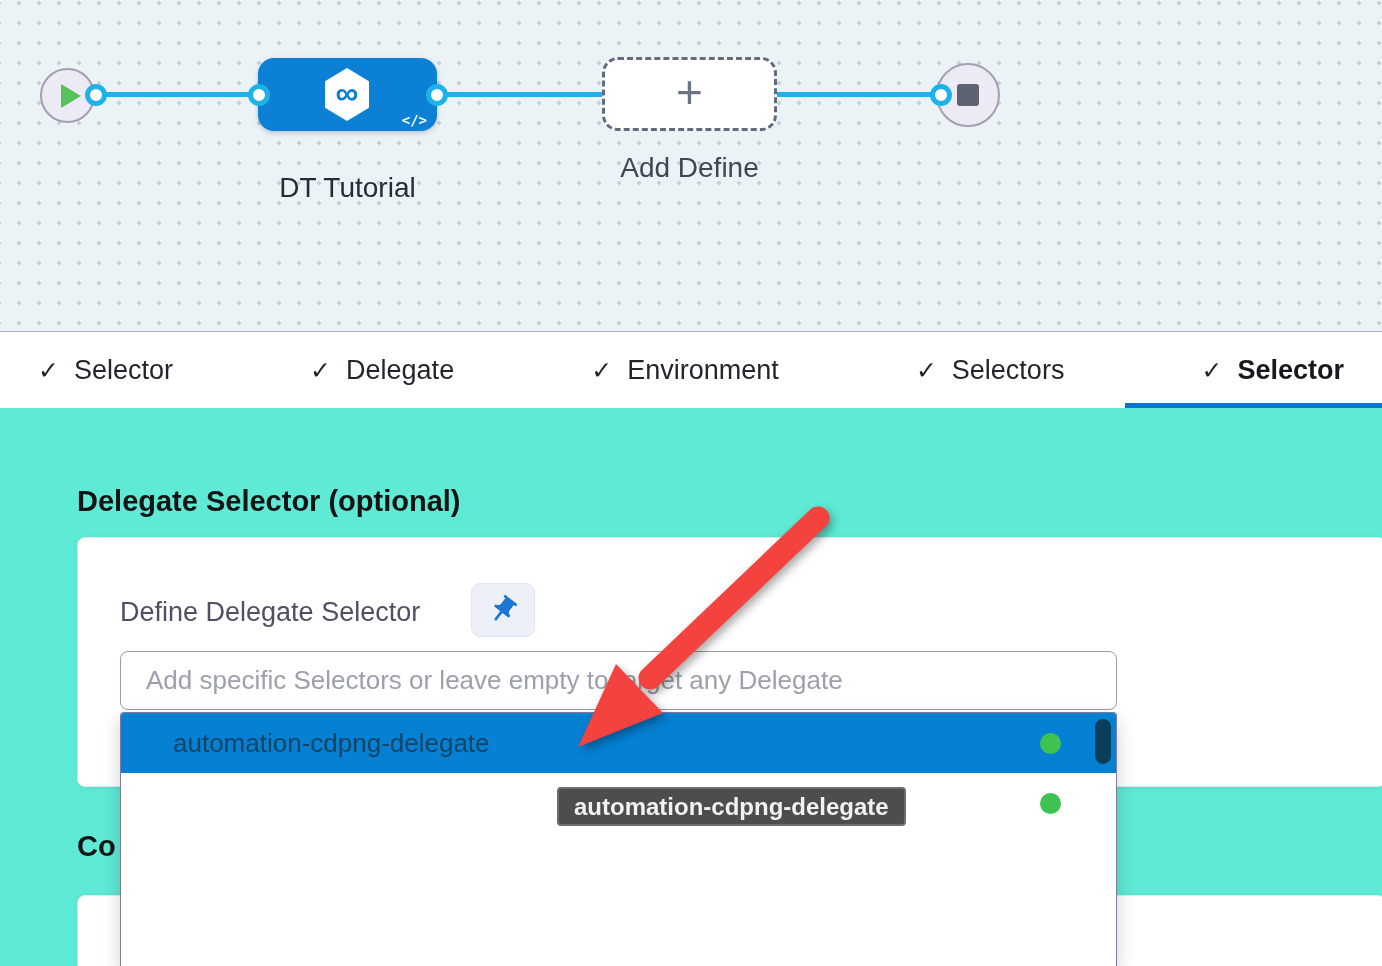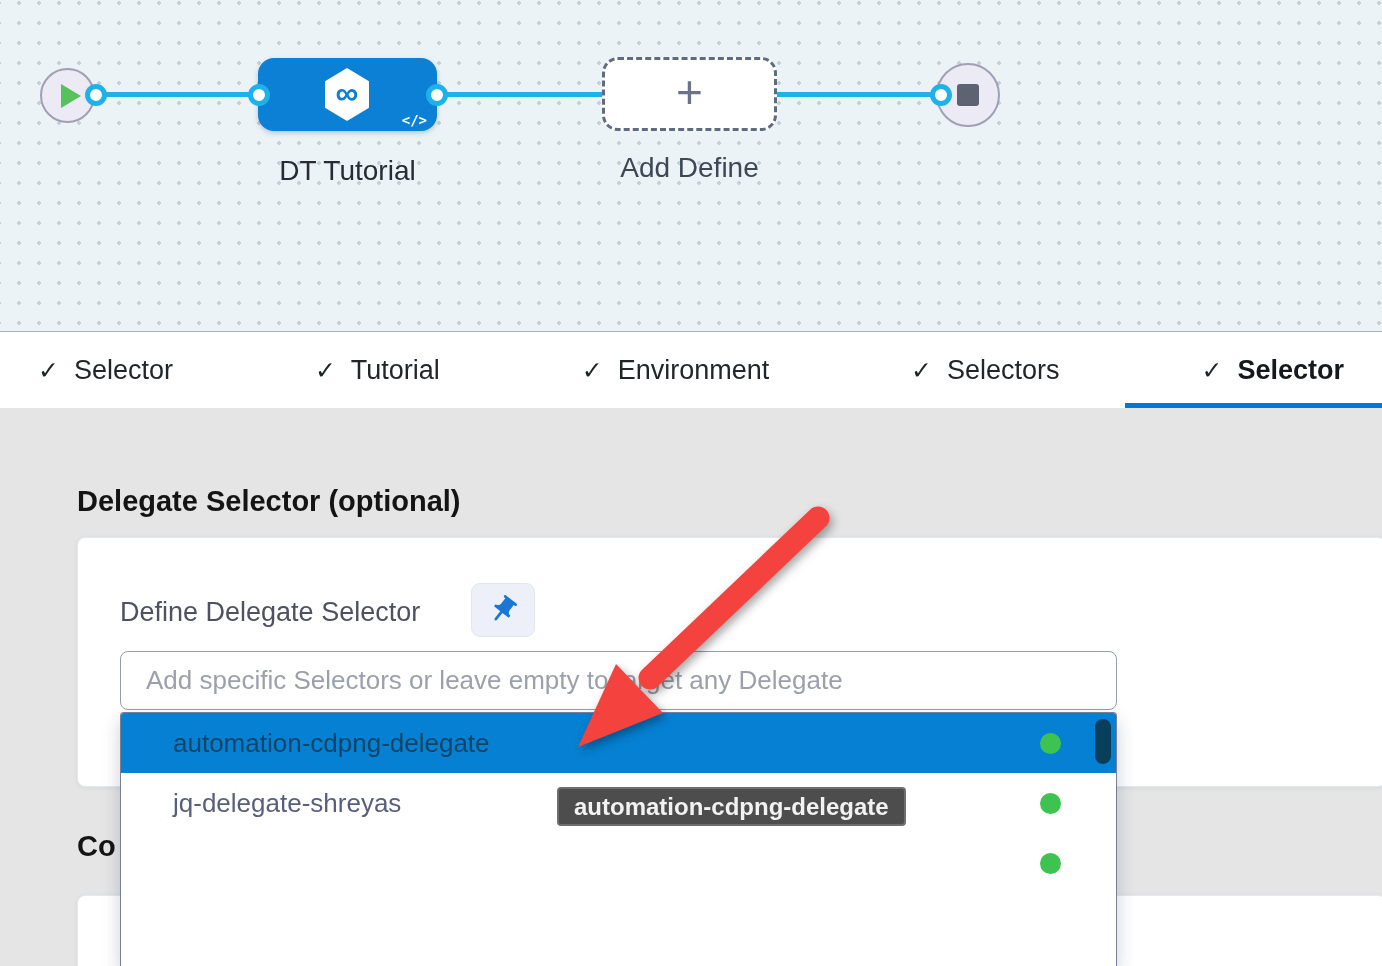--- a/index.html
+++ b/index.html
@@ -30,33 +30,33 @@
     clip-path:polygon(50% 0, 94% 25%, 94% 75%, 50% 100%, 6% 75%, 6% 25%);
     display:flex; align-items:center; justify-content:center; }
   .infinity { color:#0b80d4; font-size:32px; font-weight:bold; line-height:1; margin-top:-3px; }
   .code-glyph { position:absolute; right:10px; bottom:3px; color:#fff;
     font-family:"DejaVu Sans Mono",monospace; font-size:14px; font-weight:bold; }
   .add-stage-node { position:absolute; left:602px; top:57px; width:175px; height:74px;
     background:#fff; border:3px dashed #5f6b7f; border-radius:16px;
     display:flex; align-items:center; justify-content:center; }
   .plus-glyph { color:#6b7487; font-size:46px; font-weight:200; line-height:1; margin-top:-5px; }
   .node-label { position:absolute; font-size:28px; text-align:center; }
-  .lbl-stage { left:258px; width:179px; top:155px; color:#272b33; }
+  .lbl-stage { left:258px; width:179px; top:172px; color:#272b33; }
   .lbl-add { left:602px; width:175px; top:152px; color:#3d4756; }
 
   
   .tabbar { position:relative; width:1382px; height:76px; background:#fff;
     display:flex; align-items:center; justify-content:space-between; padding:0 38px; }
   .tab { display:flex; align-items:center; gap:15px; font-size:27px; color:#22262b; cursor:pointer; }
   .tab .check { font-size:25px; font-weight:bold; color:#1e2328; }
   .tab.active { font-weight:bold; color:#15181c; }
   .tab-underline { position:absolute; left:1125px; right:0; bottom:0; height:5px; background:#0278d5; }
 
   
-  .content { position:relative; width:1382px; height:558px; background:#e5e5e5; }
+  .content { position:relative; width:1382px; height:558px; background:#5eead4; }
   .section-title { position:absolute; left:77px; font-size:29px; font-weight:bold; color:#141414; }
   .title-1 { top:77px; }
   .title-2 { top:422px; z-index:1; }
   .card { position:absolute; left:77px; right:-4px; background:#fff;
     border:1px solid #e4e8f1; border-radius:8px; box-shadow:0 1px 4px rgba(40,60,90,.08); }
   .card-1 { top:129px; height:250px; }
   .card-2 { top:487px; height:120px; }
   .define-label { position:absolute; left:120px; top:189px; font-size:27px; color:#4e5064; z-index:2; }
   .pin-btn { position:absolute; left:471px; top:175px; width:64px; height:54px;
     background:#edeff9; border:1px solid #e2e5f2; border-radius:9px; z-index:2;
@@ -120,21 +120,21 @@
   <div class="port" style="left:930px;"></div>
 </div>
 
 <div class="tabbar">
   <div class="tab">
     <span class="check">✓</span>
     <span>Selector</span>
   </div>
   <div class="tab">
     <span class="check">✓</span>
-    <span>Tutorial</span>
+    <span>Delegate</span>
   </div>
   <div class="tab">
     <span class="check">✓</span>
     <span>Environment</span>
   </div>
   <div class="tab">
     <span class="check">✓</span>
     <span>Selectors</span>
   </div>
   <div class="tab active">
@@ -164,24 +164,20 @@
   <div class="section-title title-2">Co</div>
 
   <div class="card card-2"></div>
 
   <div class="dropdown">
     <div class="opt highlighted">
       <span>automation-cdpng-delegate</span>
       <span class="status-dot"></span>
     </div>
     <div class="opt">
-      <span>jq-delegate-shreyas</span>
-      <span class="status-dot"></span>
-    </div>
-    <div class="opt">
       <span class="status-dot"></span>
     </div>
     <div class="scroll-thumb"></div>
   </div>
 
   <div class="tooltip">automation-cdpng-delegate</div>
 
   <svg class="arrow-svg" width="330" height="290" viewBox="0 0 330 290">
     <g style="filter:drop-shadow(3px 4px 5px rgba(0,0,0,0.35));">
       <line x1="278" y1="28" x2="110" y2="188" stroke="#f4423e" stroke-width="23" stroke-linecap="round"></line>

